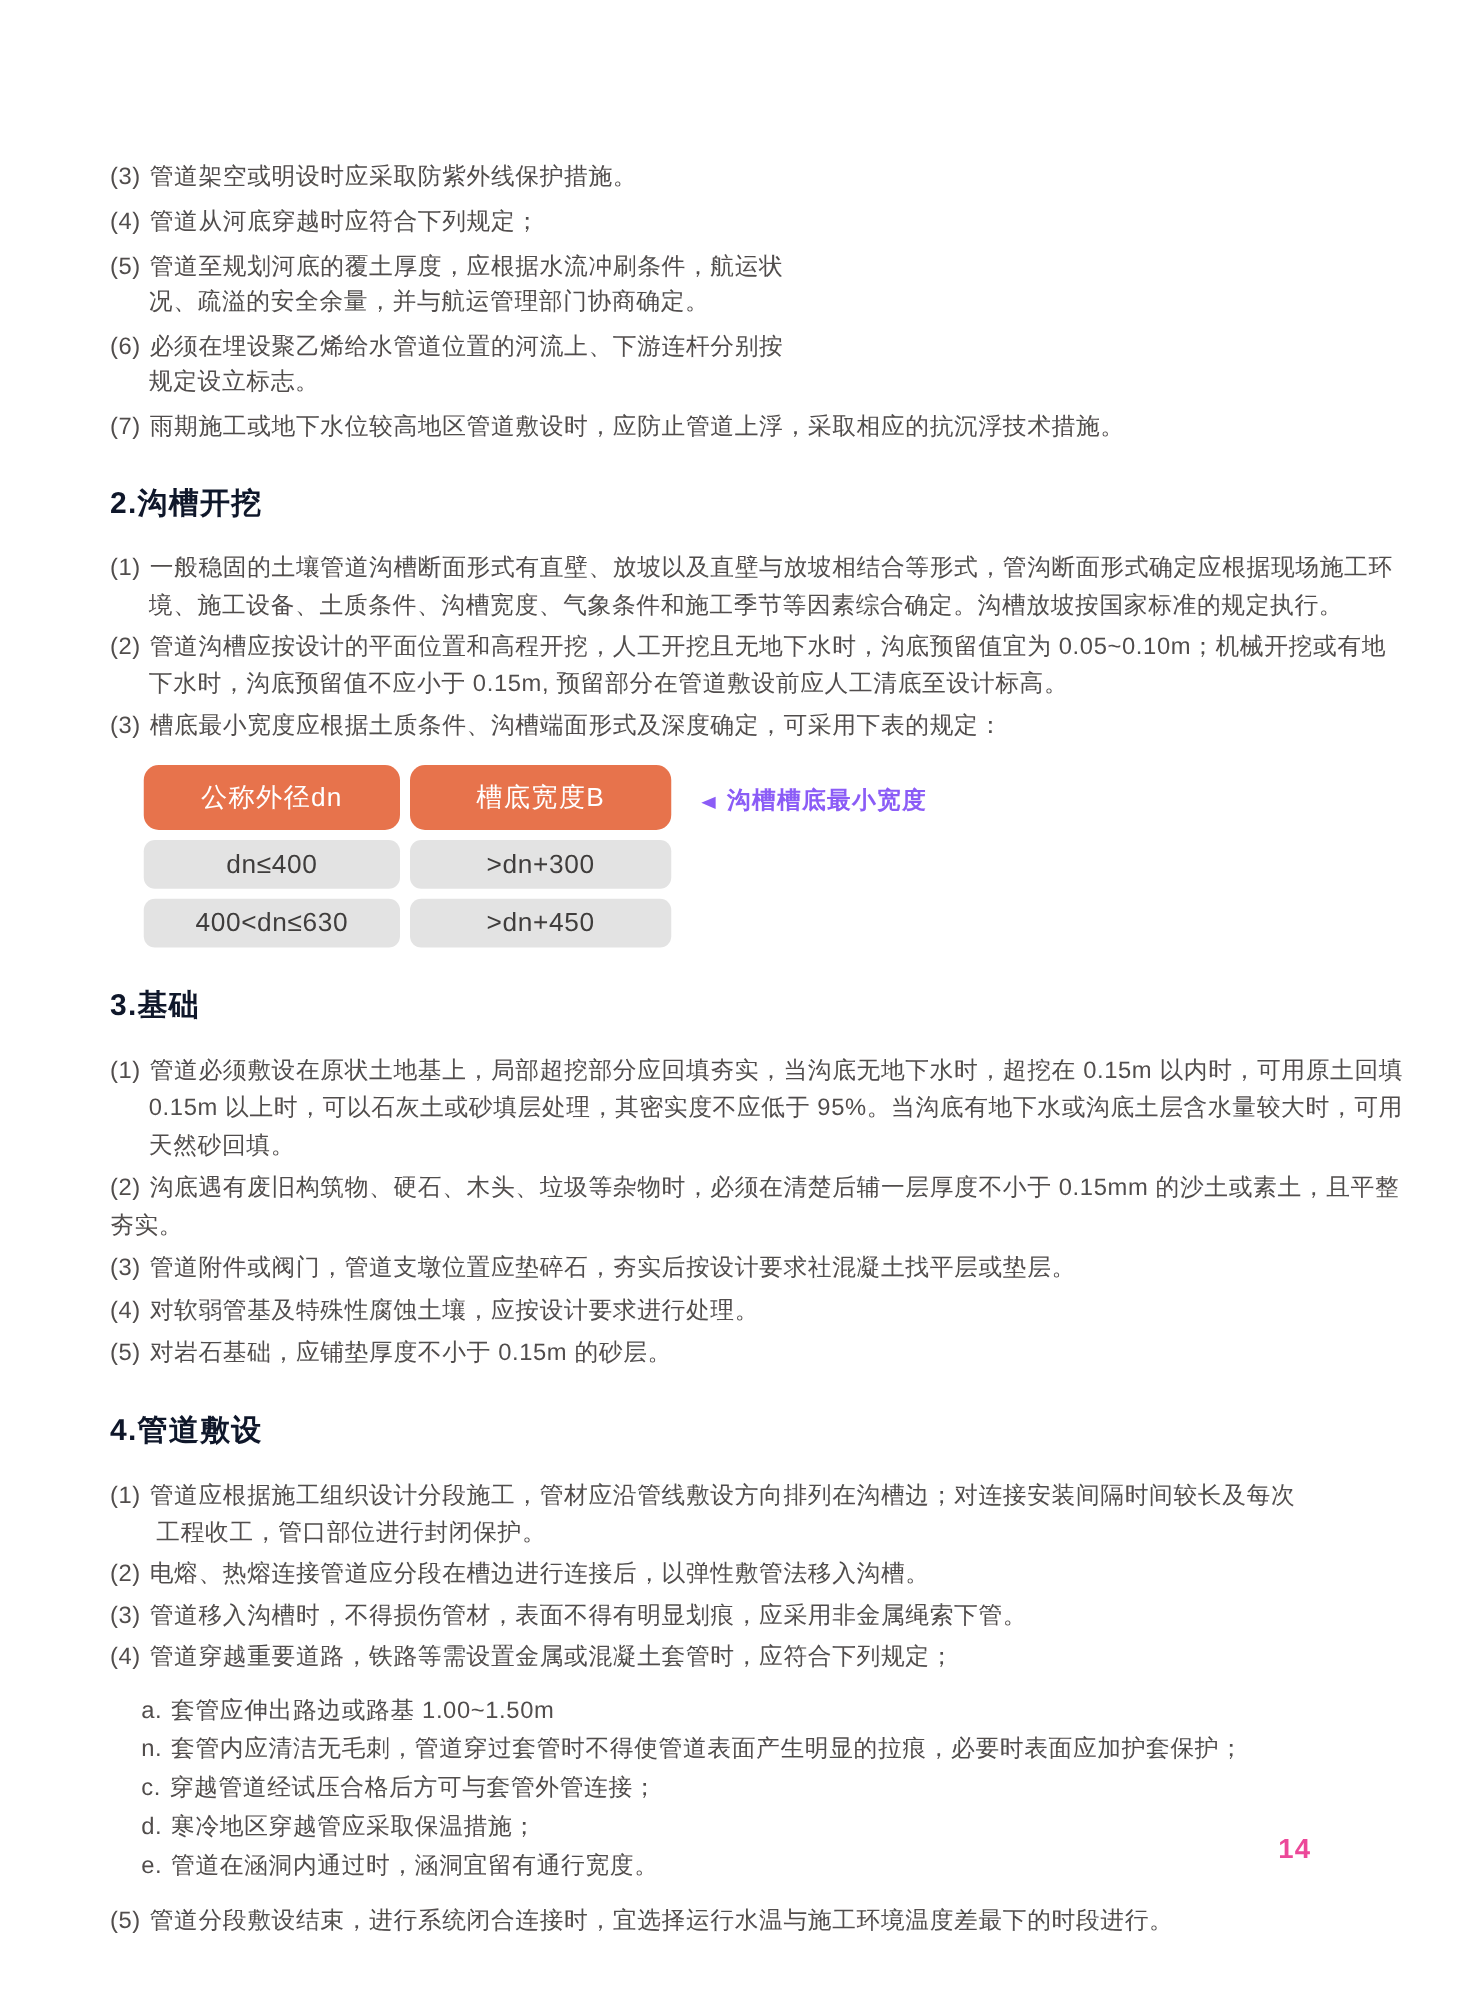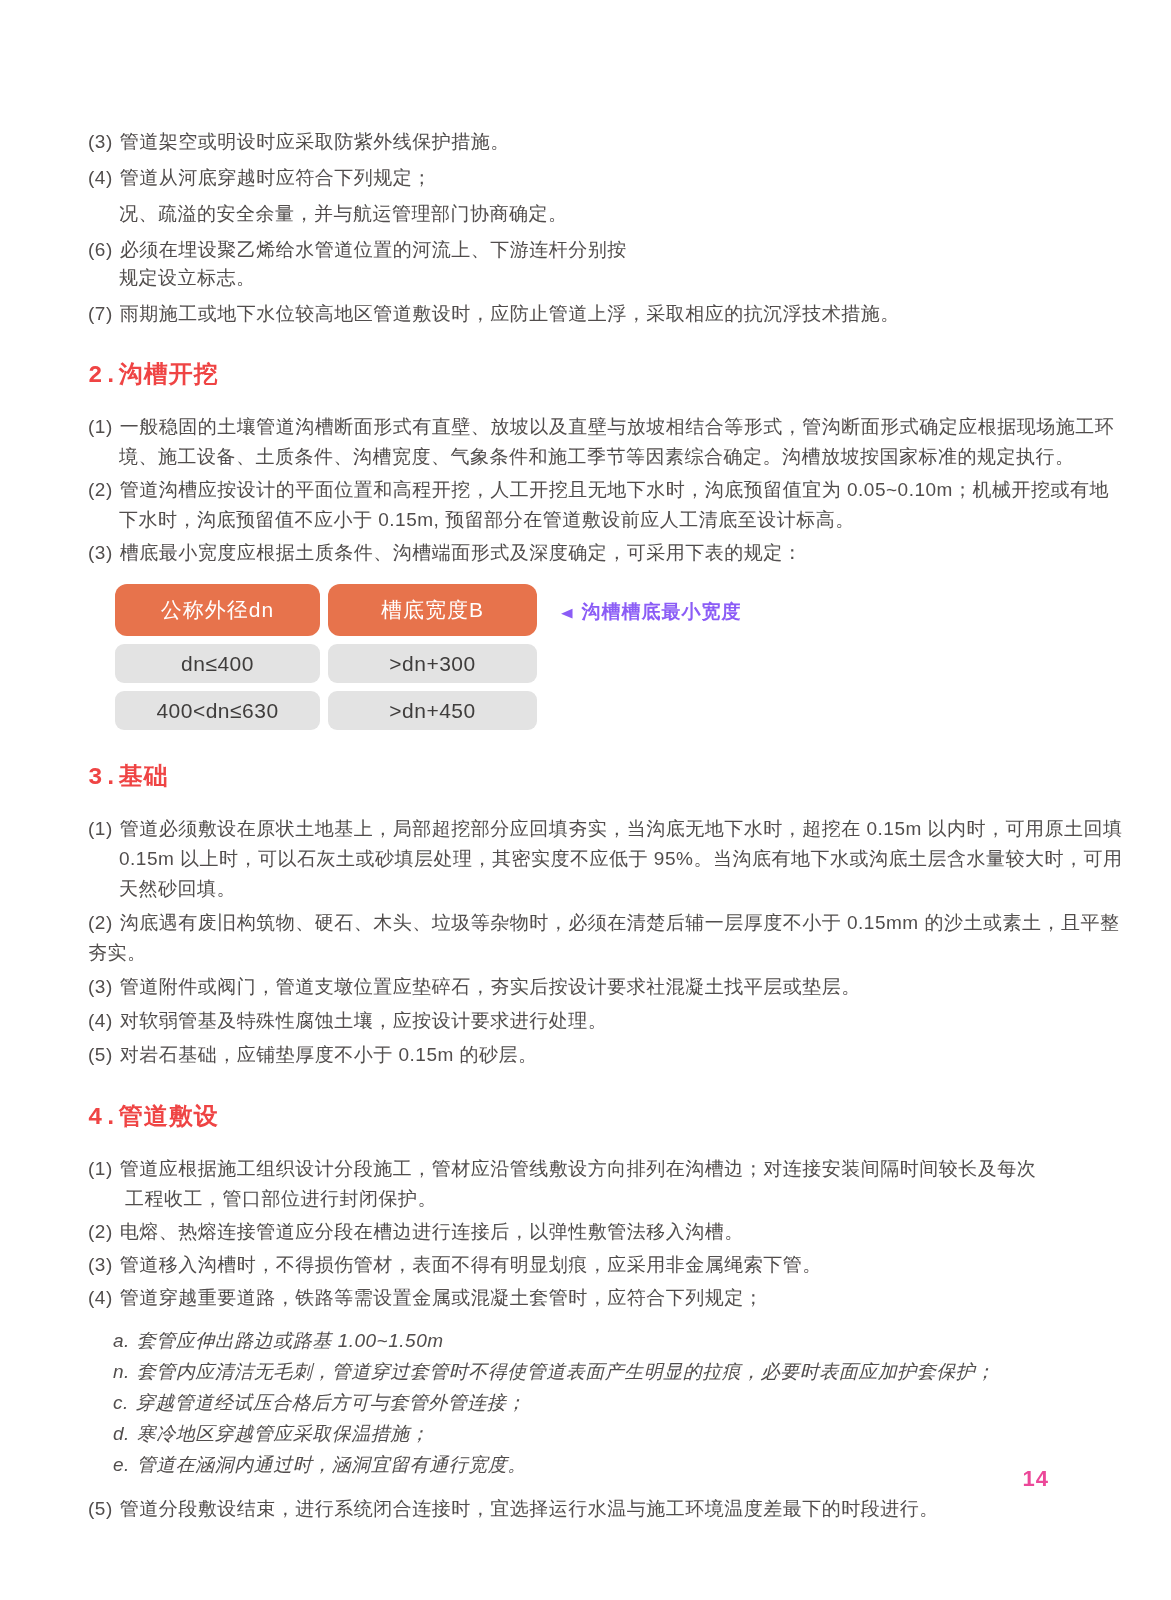--- a/index.html
+++ b/index.html
@@ -22,24 +22,23 @@
     letter-spacing: 0.5px;
   }
   .item { margin-bottom: 8px; }
   .mk { margin-right: 7px; }
   .cont { padding-left: 31px; }
   .cont-wide { padding-left: 37px; }
 
   .sec-title {
     font-size: 24px;
     font-weight: bold;
-    color: #ef4444;
+    color: #0f172a;
     margin: 30px 0 22px 0;
     letter-spacing: 1px;
-    font-family: Liberation Mono, monospace;
   }
   .sec .li-line { line-height: 30px; }
   .sec .item { margin-bottom: 3px; }
   .sec3 .item { margin-bottom: 4px; }
 
   
   .table-block {
     display: flex;
     align-items: flex-start;
     margin: 16px 0 26px 27px;
@@ -80,21 +79,21 @@
     letter-spacing: 1px;
   }
   .arrow {
     font-size: 15px;
     margin-right: 8px;
     display: inline-block;
     transform: scaleY(0.85);
   }
 
   
-  .sublist { margin: 12px 0 14px 25px; font-style: italic; }
+  .sublist { margin: 12px 0 14px 25px; }
   .sublist .li-line { line-height: 31px; }
   .closing { margin-top: 1px; }
 
   .page-number {
     position: absolute;
     right: 122px;
     top: 1466px;
     font-size: 22px;
     font-weight: bold;
     color: #ec4899;
@@ -108,20 +107,21 @@
 <div class="content">
 
   <div>
     <div class="item">
       <div class="li-line"><span class="mk">(3)</span><span>管道架空或明设时应采取防紫外线保护措施。</span></div>
     </div>
     <div class="item">
       <div class="li-line"><span class="mk">(4)</span><span>管道从河底穿越时应符合下列规定；</span></div>
     </div>
     <div class="item">
+      <div class="li-line"><span class="mk">(5)</span><span>管道至规划河底的覆土厚度，应根据水流冲刷条件，航运状</span></div>
       <div class="li-line cont">况、疏溢的安全余量，并与航运管理部门协商确定。</div>
     </div>
     <div class="item">
       <div class="li-line"><span class="mk">(6)</span><span>必须在埋设聚乙烯给水管道位置的河流上、下游连杆分别按</span></div>
       <div class="li-line cont">规定设立标志。</div>
     </div>
     <div class="item">
       <div class="li-line"><span class="mk">(7)</span><span>雨期施工或地下水位较高地区管道敷设时，应防止管道上浮，采取相应的抗沉浮技术措施。</span></div>
     </div>
   </div>

